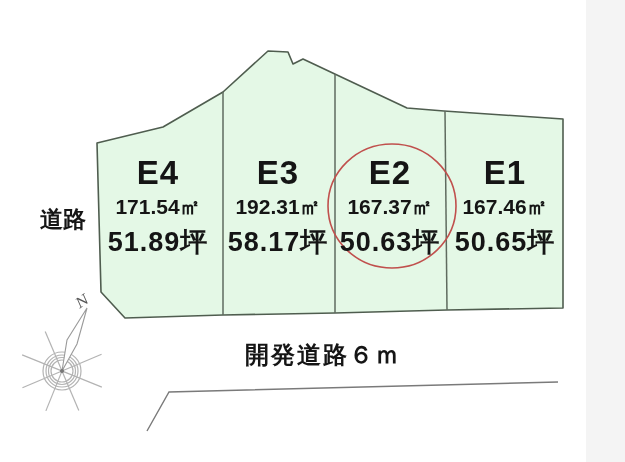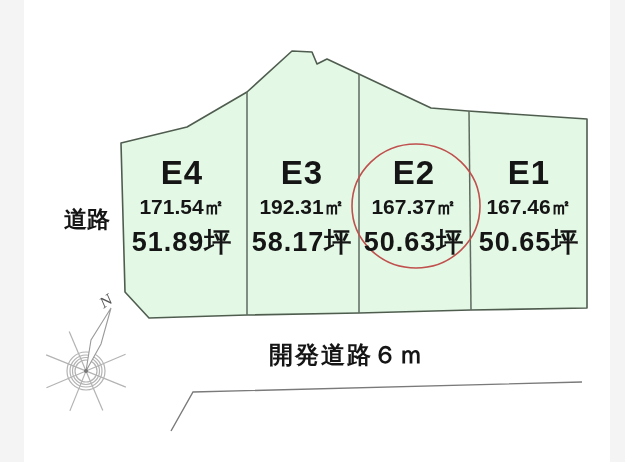--- a/index.html
+++ b/index.html
@@ -15,21 +15,20 @@
   html,body{margin:0;padding:0;}
   body{
     background:#f4f4f4;
     font-family:"Liberation Sans","DejaVu Sans",sans-serif;
   }
   .canvas{
     position:relative;
     width:586px;height:462px;
     background:var(--bg);
     overflow:hidden;
-    margin-left:24px;
   }
   svg text{
     fill:var(--text);
     font-family:"Liberation Sans","DejaVu Sans",sans-serif;
     font-weight:bold;
   }
   .land{
     fill:var(--plot-fill);
     stroke:var(--plot-border);
     stroke-width:1.6;

